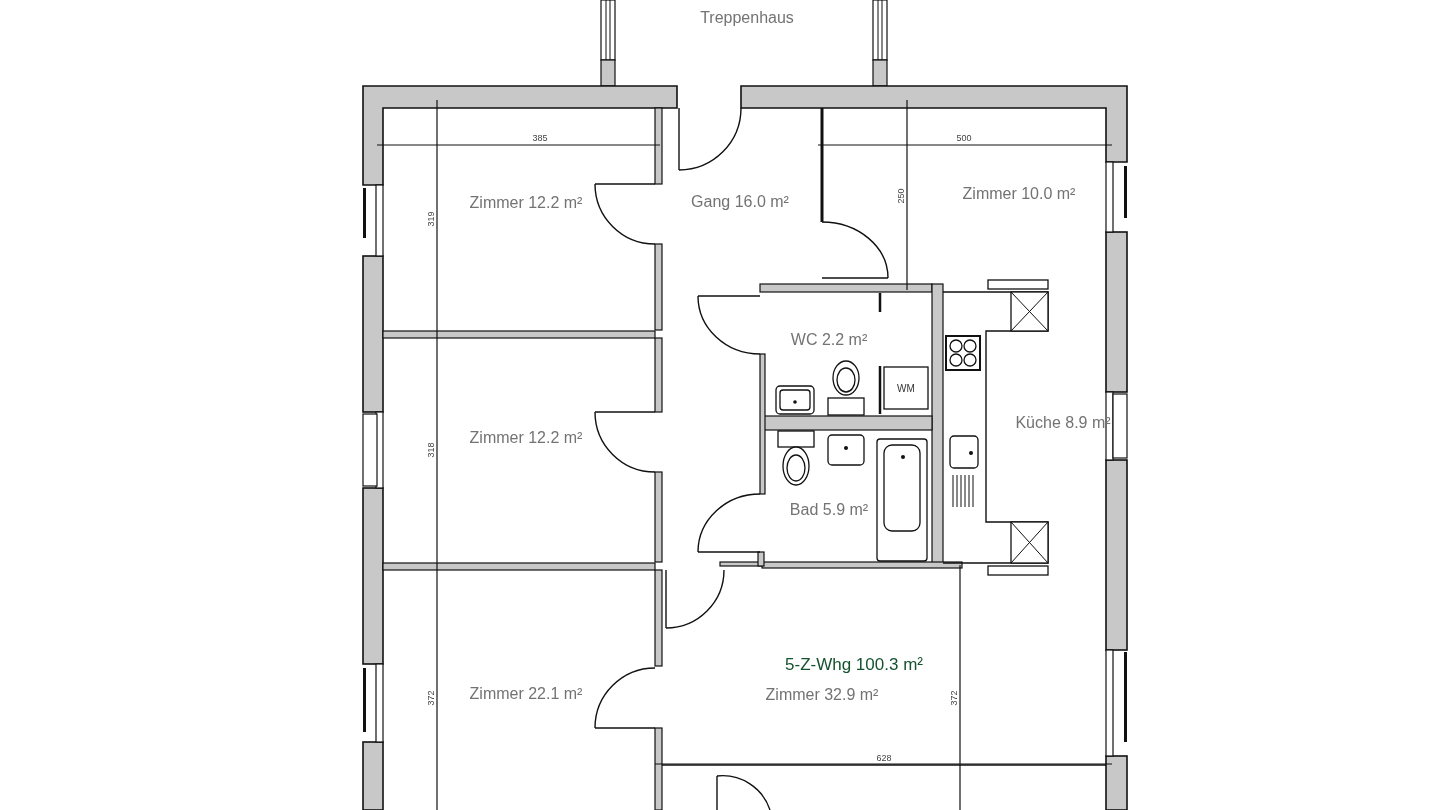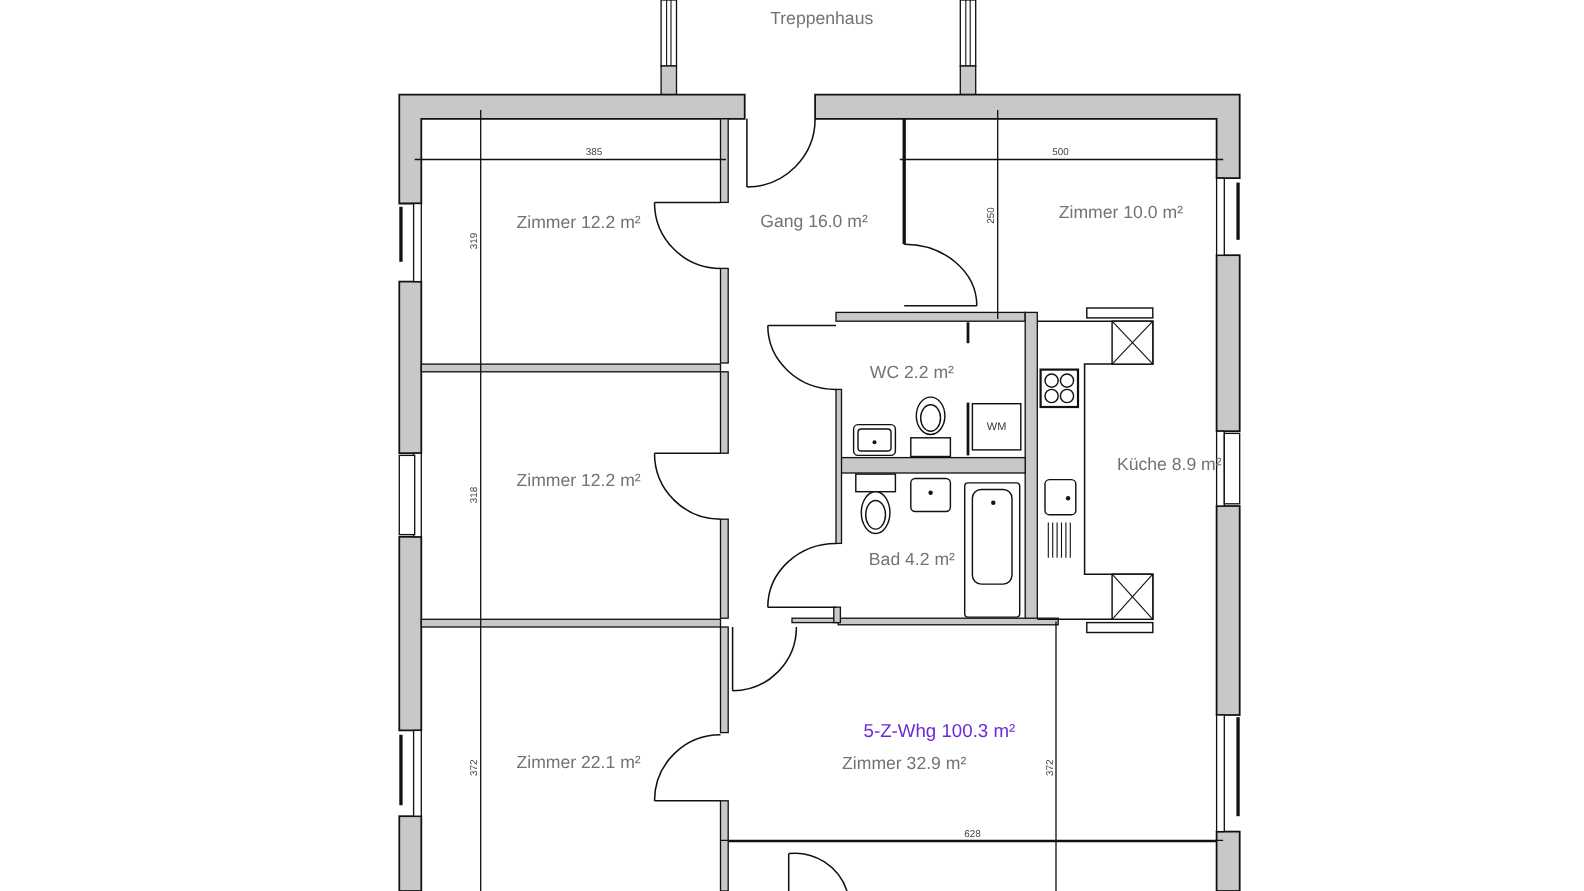--- a/index.html
+++ b/index.html
@@ -8,21 +8,21 @@
   .wall { fill: #c8c8c8; stroke: #111; stroke-width: 1.6; }
   .iwall { fill: #c8c8c8; stroke: #111; stroke-width: 1.2; }
   .line { stroke: #111; stroke-width: 1.4; fill: none; }
   .thin { stroke: #111; stroke-width: 1; fill: none; }
   .dim { stroke: #111; stroke-width: 1.2; fill: none; }
   .win { fill: #fff; stroke: #111; stroke-width: 1.2; }
   .winbar { fill: #111; }
   .fx { fill: #fff; stroke: #111; stroke-width: 1.3; }
   .arc { stroke: #111; stroke-width: 1.4; fill: none; }
   .lbl { position: absolute; font-size: 16px; color: #737373; white-space: nowrap; transform: translate(-50%, -50%); }
-  .lbl.big { font-size: 17px; color: #6d28d9; }
+  .lbl.big { font-size: 17px; color: #14532d; }
   .dimtxt { position: absolute; font-size: 9px; color: #444; white-space: nowrap; transform: translate(-50%, -50%); }
   .dimtxt.v { transform: translate(-50%, -50%) rotate(-90deg); }
   .small { position: absolute; font-size: 10px; color: #333; transform: translate(-50%, -50%); }
 </style>
 </head>
 <body>
 
 <svg id="plan" viewBox="0 0 1440 810" xmlns="http://www.w3.org/2000/svg">
 
   <g>
@@ -201,21 +201,21 @@
   </g>
 </svg>
 
 <div class="lbl" style="left:747px;top:18px;">Treppenhaus</div>
 <div class="lbl" style="left:526px;top:203px;">Zimmer 12.2 m²</div>
 <div class="lbl" style="left:740px;top:202px;">Gang 16.0 m²</div>
 <div class="lbl" style="left:1003px;top:194px;margin-left:16px;">Zimmer 10.0 m²</div>
 <div class="lbl" style="left:829px;top:340px;">WC 2.2 m²</div>
 <div class="lbl" style="left:526px;top:438px;">Zimmer 12.2 m²</div>
 <div class="lbl" style="left:1047px;top:423px;margin-left:16px;">Küche 8.9 m²</div>
-<div class="lbl" style="left:829px;top:510px;">Bad 4.2 m²</div>
+<div class="lbl" style="left:829px;top:510px;">Bad 5.9 m²</div>
 <div class="lbl" style="left:526px;top:694px;">Zimmer 22.1 m²</div>
 <div class="lbl big" style="left:854px;top:665px;">5-Z-Whg 100.3 m²</div>
 <div class="lbl" style="left:822px;top:695px;">Zimmer 32.9 m²</div>
 <div class="small" style="left:906px;top:388px;">WM</div>
 
 <div class="dimtxt" style="left:540px;top:138px;">385</div>
 <div class="dimtxt" style="left:964px;top:138px;">500</div>
 <div class="dimtxt v" style="left:431px;top:219px;">319</div>
 <div class="dimtxt v" style="left:901px;top:196px;">250</div>
 <div class="dimtxt v" style="left:431px;top:450px;">318</div>

